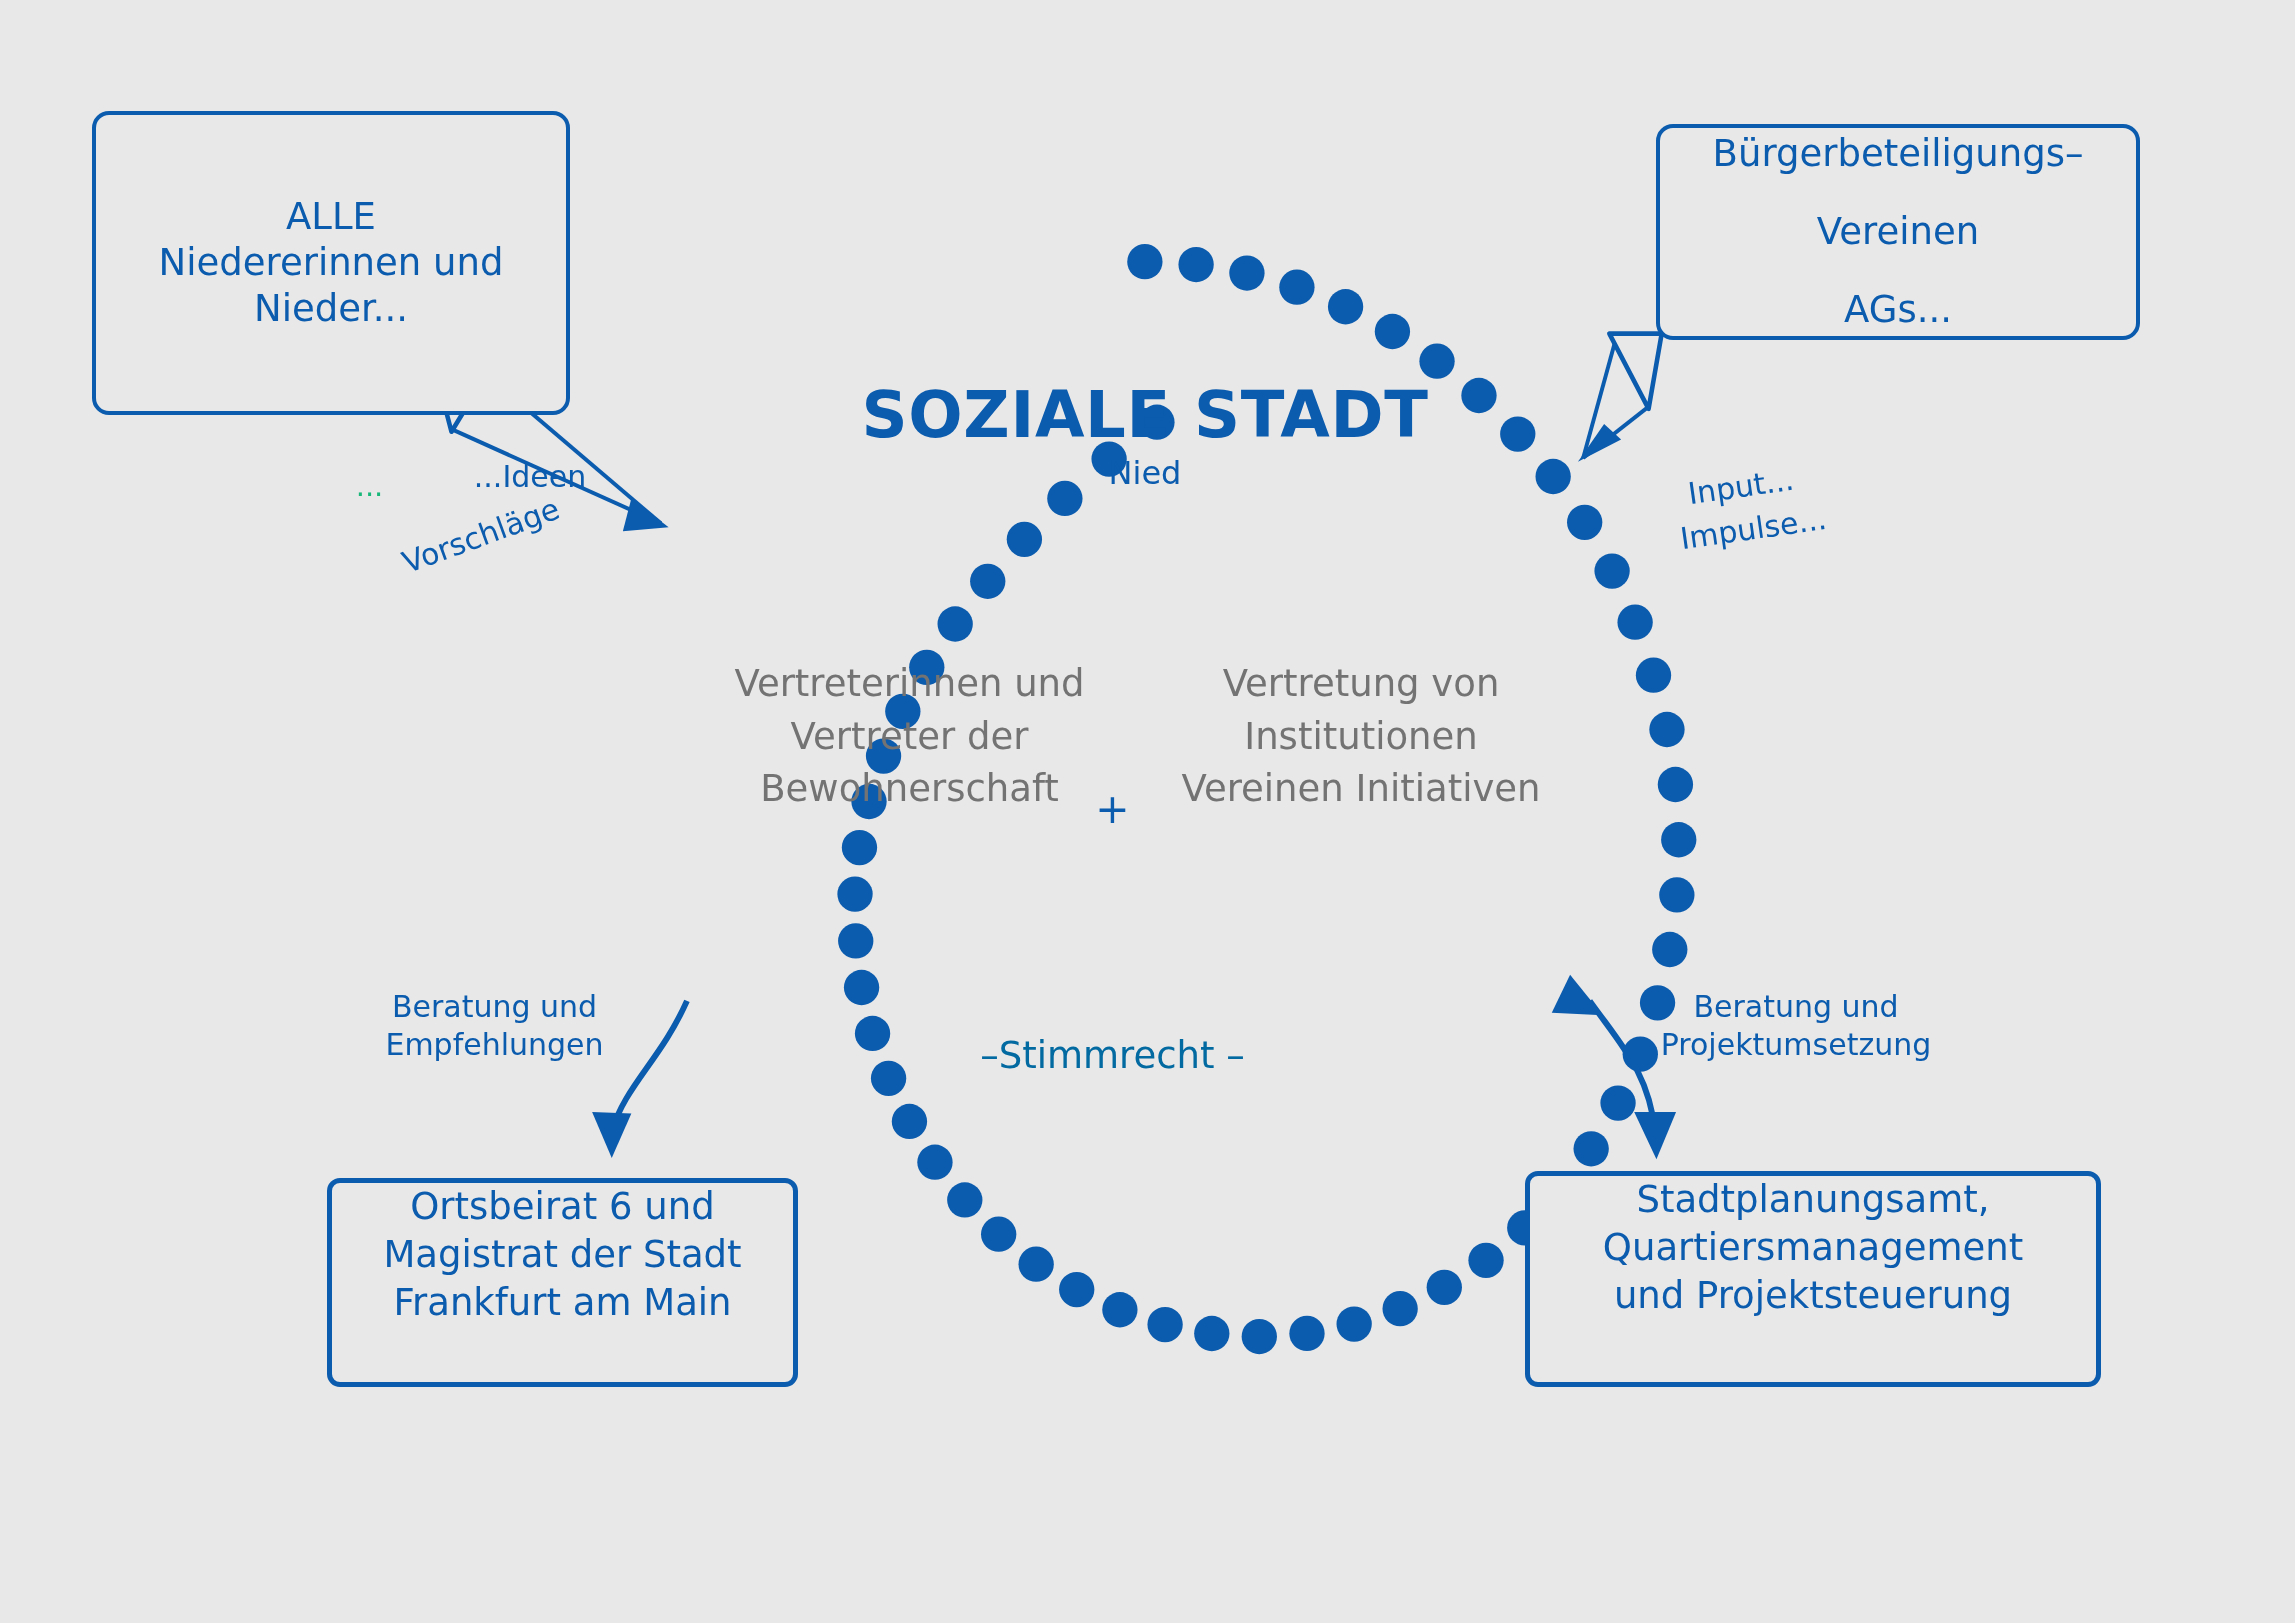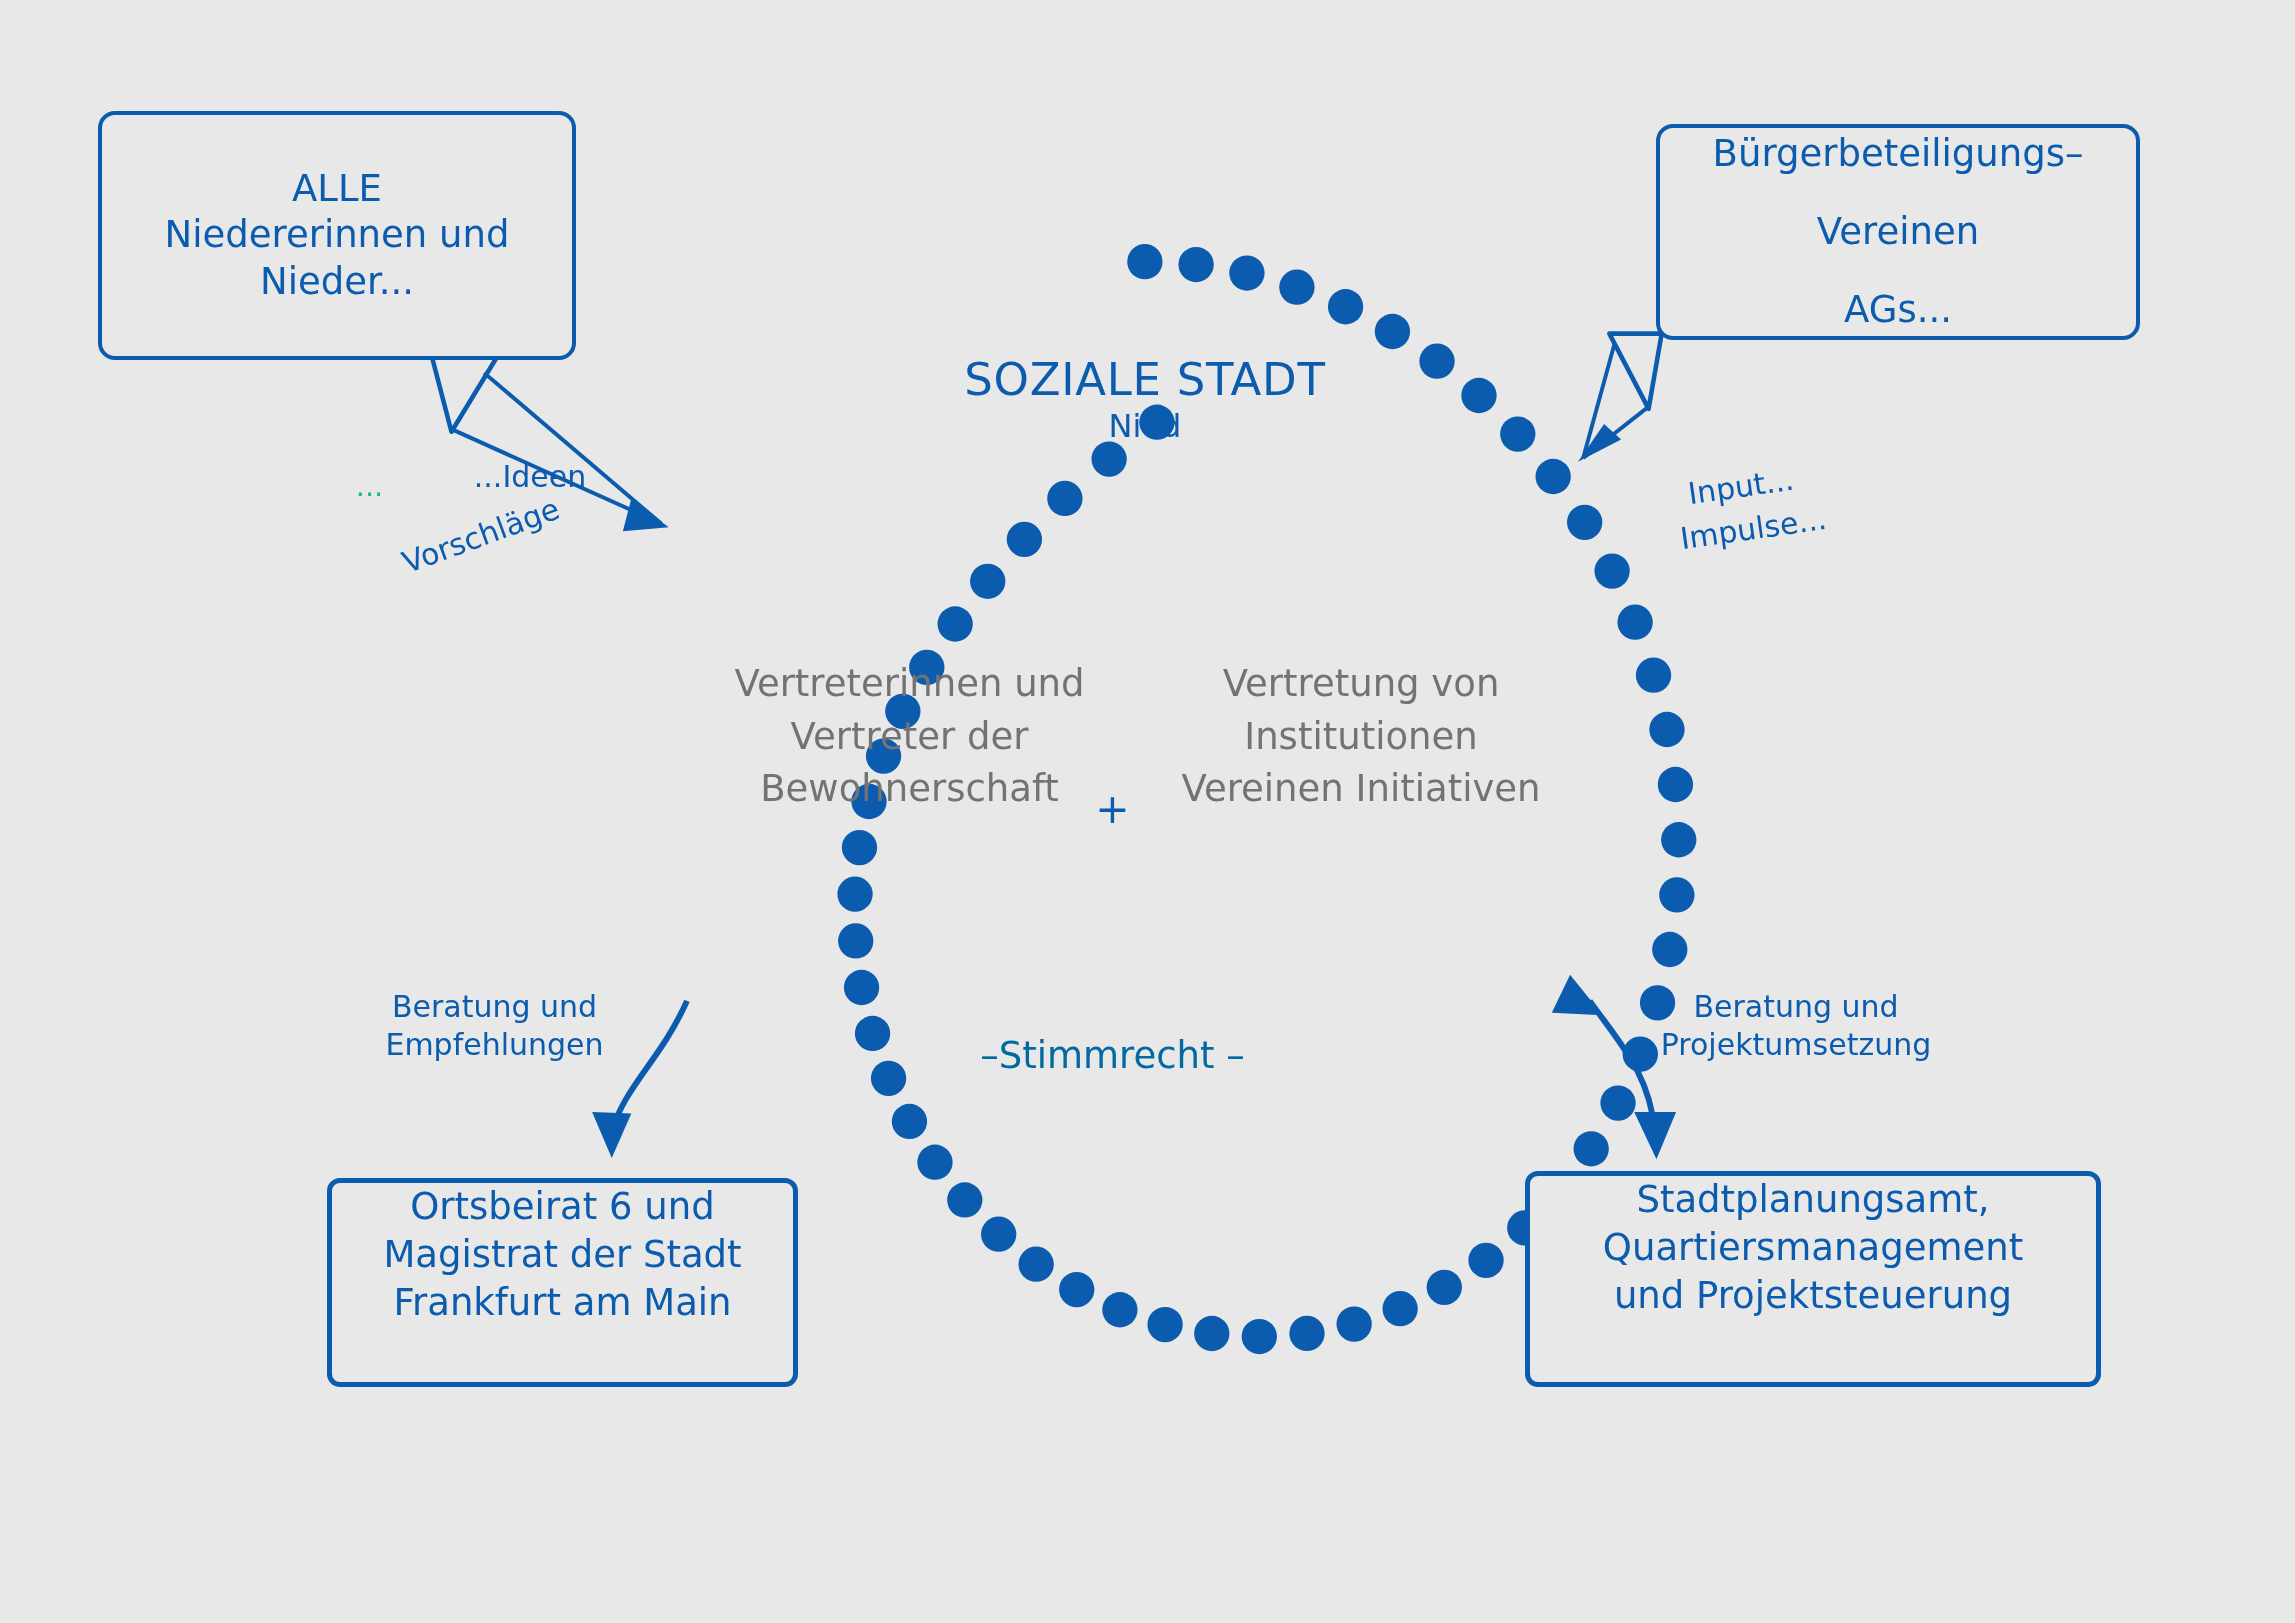--- a/index.html
+++ b/index.html
@@ -71,24 +71,25 @@
     text-align: center;
     color: #0b5bae;
   }
   #center-title .t1 {
     font-size: 63px;
     font-weight: 700;
     letter-spacing: 0.7px;
     line-height: 1.05;
   }
   #center-title .t2 {
-    font-size: 45px;
-    font-weight: 400;
+    font-size: 64px;
+    font-weight: 700;
     line-height: 1.2;
     letter-spacing: 0.7px;
+    margin-top: 24px;
   }
   #center-title .t3 {
     font-size: 32px;
     font-weight: 400;
     line-height: 1.2;
   }
 
   .col {
     position: absolute;
     color: #737373;
@@ -214,21 +215,21 @@
       <path d="M905,1700 L935,1770 L965,1702 Z" fill="#0b5bae"></path>
     </g>
 
     <g>
       <path d="M2430,1530 C2480,1600 2520,1640 2530,1730" fill="none" stroke="#0b5bae" stroke-width="9"></path>
       <path d="M2400,1490 L2450,1552 L2372,1548 Z" fill="#0b5bae"></path>
       <path d="M2498,1700 L2532,1772 L2562,1700 Z" fill="#0b5bae"></path>
     </g>
   </svg>
 
-  <div class="bubble" style="left:98px; top:111px; width:478px; height:249px; font-size:37px;text-align:right;">
+  <div class="bubble" style="left:92px; top:111px; width:478px; height:304px; font-size:37px;text-align:right;">
     <span>ALLE</span>
     <span>Niedererinnen und</span>
     <span>Nieder...</span>
   </div>
 
   <div class="bubble" style="left:1656px; top:124px; width:484px; height:216px; font-size:37px;gap:32px;">
     <span>Bürgerbeteiligungs–</span>
     <span>Vereinen</span>
     <span>AGs...</span>
   </div>

